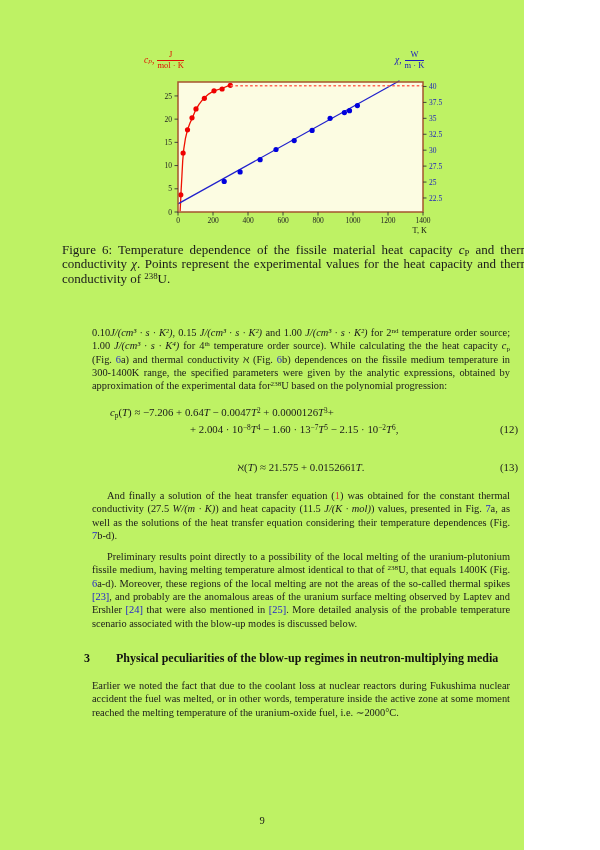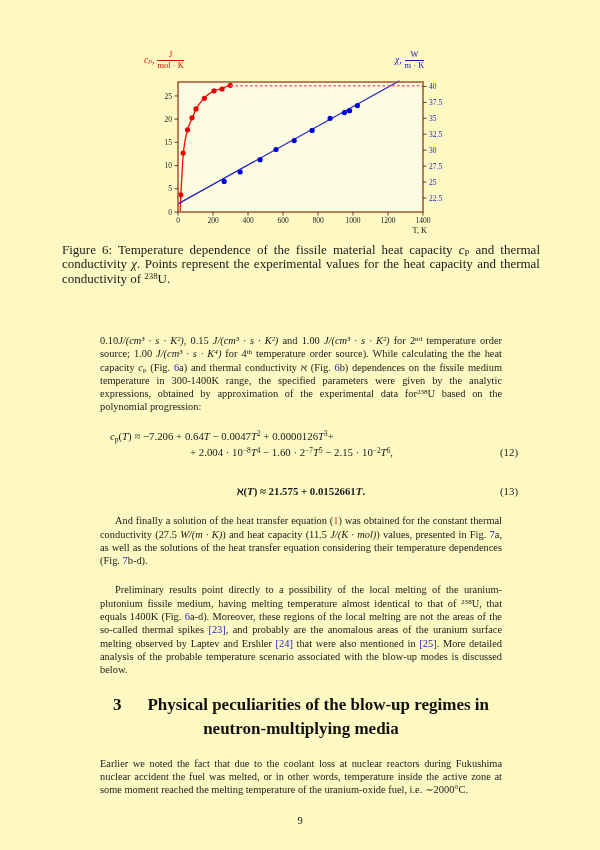--- a/index.html
+++ b/index.html
@@ -1,44 +1,44 @@
 <!DOCTYPE html>
 <html style="--link-blue: #2323cd; --link-red: #d03a2a;"><head>
 <meta charset="utf-8">
 <style>
   html,body{margin:0;padding:0;background:#ffffff;}
-  .page{position:relative;width:600px;height:850px;background:#fef9c3;
+  .page{position:relative;width:524px;height:850px;background:#bef264;
         font-family:"Liberation Serif","DejaVu Serif",serif;color:#1a1a1a;overflow:hidden;}
 
   
   .chart-wrap{position:absolute;left:140px;top:45px;width:320px;height:198px;}
   .chart-wrap svg{display:block;font-family:"Liberation Serif","DejaVu Serif",serif;}
   .axis-label{position:absolute;top:5px;font-size:9px;line-height:1;white-space:nowrap;}
   .axis-left{left:4px;}
   .axis-right{left:255px;}
   .axis-sym{font-style:italic;font-size:9.5px;vertical-align:middle;}
   .frac{display:inline-block;text-align:center;font-size:8.5px;line-height:1.15;margin-left:3px;vertical-align:middle;}
   .frac .num{display:block;border-bottom:1px solid currentColor;padding:0 1px;}
   .frac .den{display:block;}
 
   
   .caption{position:absolute;left:62px;top:243px;width:478px;font-size:13px;line-height:14.4px;text-align:justify;}
   .textcol{position:absolute;left:84px;top:318px;width:434px;font-size:10.4px;line-height:13.3px;text-align:justify;}
-  .textcol p{margin:16px;}
+  .textcol p{margin:8px;}
   p.indent{text-indent:15px;}
 
   .eq{position:relative;font-size:10.8px;text-align:left;line-height:13.5px;}
   .eq12{margin-top:14px;}
   .eq12 .l1{margin-left:26px;}
   .eq12 .l2{margin-left:106px;margin-top:3px;}
   .eq13{margin-top:25px;margin-bottom:14px;}
-  .eq13 .eqline{text-align:center;font-weight:bold;}
+  .eq13 .eqline{text-align:center;}
   .eqnum{position:absolute;right:0;bottom:0;}
 
-  .section-heading{margin:16px 0 9px 0;font-size:17px;line-height:24px;font-weight:bold;color:#111;text-align:center;}
+  .section-heading{margin:16px 0 9px 0;font-size:12px;line-height:24px;font-weight:bold;color:#111;text-align:left;}
   .secnum{margin-right:26px;}
 
   .pagenum{position:absolute;left:0;right:0;top:815px;text-align:center;font-size:10.5px;}
 
   
   .seg-sup{font-size:68%;position:relative;top:-0.45em;line-height:0;}
   .seg-sub{font-size:68%;position:relative;top:0.25em;line-height:0;}
   .seg-i{font-style:italic;}
   .seg-blue{color:var(--link-blue,#2323cd);}
   .seg-red{color:var(--link-red,#d03a2a);}
@@ -132,21 +132,21 @@
       </svg>
   </div>
 
   <div class="caption"><span>Figure 6: Temperature dependence of the fissile material heat capacity </span><span class="seg-i">c</span><span class="seg-sub">P</span><span> and thermal conductivity </span><span class="seg-i">χ</span><span>. Points represent the experimental values for the heat capacity and thermal conductivity of </span><span class="seg-sup">238</span><span>U.</span></div>
 
   <div class="textcol">
     <p><span>0.10</span><span class="seg-i">J/(cm³ · s · K²)</span><span>, 0.15 </span><span class="seg-i">J/(cm³ · s · K²)</span><span> and 1.00 </span><span class="seg-i">J/(cm³ · s · K²)</span><span> for 2</span><span class="seg-sup">nd</span><span> temperature order source; 1.00 </span><span class="seg-i">J/(cm³ · s · K⁴)</span><span> for 4</span><span class="seg-sup">th</span><span> temperature order source). While calculating the the heat capacity </span><span class="seg-i">c</span><span class="seg-sub">p</span><span> (Fig. </span><span class="seg-blue">6</span><span>a) and thermal conductivity ℵ (Fig. </span><span class="seg-blue">6</span><span>b) dependences on the fissile medium temperature in 300-1400K range, the specified parameters were given by the analytic expressions, obtained by approximation of the experimental data for</span><span class="seg-sup">238</span><span>U based on the polynomial progression:</span></p>
 
     <div class="eq eq12">
       <div class="eqline l1"><span class="seg-i">c</span><span class="seg-sub">p</span><span>(</span><span class="seg-i">T</span><span>) ≈ −7.206 + 0.64</span><span class="seg-i">T</span><span> − 0.0047</span><span class="seg-i">T</span><span class="seg-sup">2</span><span> + 0.0000126</span><span class="seg-i">T</span><span class="seg-sup">3</span><span>+</span></div>
-      <div class="eqline l2"><span>+ 2.004 · 10</span><span class="seg-sup">−8</span><span class="seg-i">T</span><span class="seg-sup">4</span><span> − 1.60 · 2</span><span class="seg-sup">−7</span><span class="seg-i">T</span><span class="seg-sup">5</span><span> − 2.15 · 10</span><span class="seg-sup">−2</span><span class="seg-i">T</span><span class="seg-sup">6</span><span>,</span></div>
+      <div class="eqline l2"><span>+ 2.004 · 10</span><span class="seg-sup">−8</span><span class="seg-i">T</span><span class="seg-sup">4</span><span> − 1.60 · 13</span><span class="seg-sup">−7</span><span class="seg-i">T</span><span class="seg-sup">5</span><span> − 2.15 · 10</span><span class="seg-sup">−2</span><span class="seg-i">T</span><span class="seg-sup">6</span><span>,</span></div>
       <span class="eqnum">(12)</span>
     </div>
 
     <div class="eq eq13">
       <div class="eqline"><span>ℵ(</span><span class="seg-i">T</span><span>) ≈ 21.575 + 0.0152661</span><span class="seg-i">T</span><span>.</span></div>
       <span class="eqnum">(13)</span>
     </div>
 
     <p class="indent"><span>And finally a solution of the heat transfer equation (</span><span class="seg-red">1</span><span>) was obtained for the constant thermal conductivity (27.5 </span><span class="seg-i">W/(m · K)</span><span>) and heat capacity (11.5 </span><span class="seg-i">J/(K · mol)</span><span>) values, presented in Fig. </span><span class="seg-blue">7</span><span>a, as well as the solutions of the heat transfer equation considering their temperature dependences (Fig. </span><span class="seg-blue">7</span><span>b-d).</span></p>
     <p class="indent"><span>Preliminary results point directly to a possibility of the local melting of the uranium-plutonium fissile medium, having melting temperature almost identical to that of </span><span class="seg-sup">238</span><span>U, that equals 1400K (Fig. </span><span class="seg-blue">6</span><span>a-d). Moreover, these regions of the local melting are not the areas of the so-called thermal spikes </span><span class="seg-blue">[23]</span><span>, and probably are the anomalous areas of the uranium surface melting observed by Laptev and Ershler </span><span class="seg-blue">[24]</span><span> that were also mentioned in </span><span class="seg-blue">[25]</span><span>. More detailed analysis of the probable temperature scenario associated with the blow-up modes is discussed below.</span></p>

